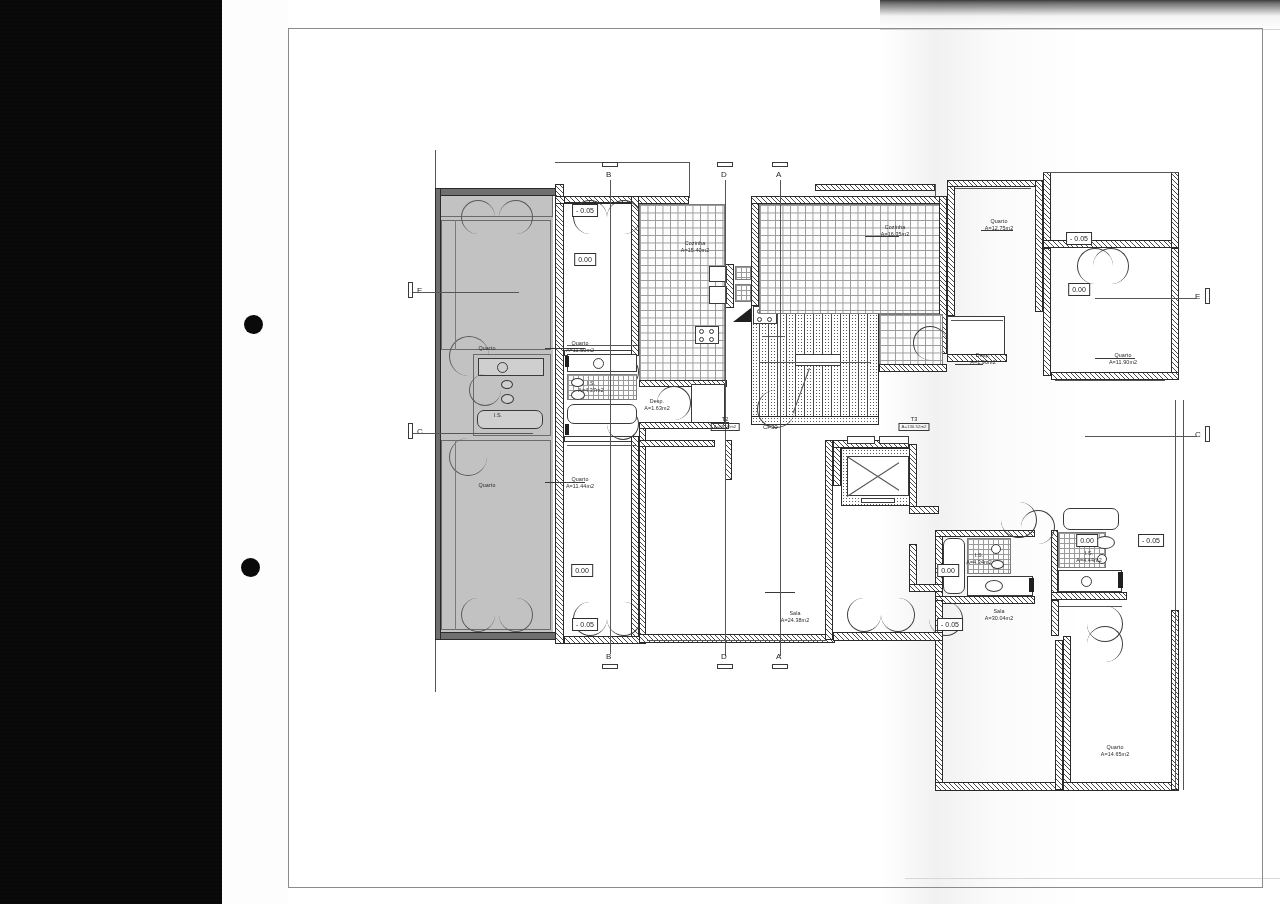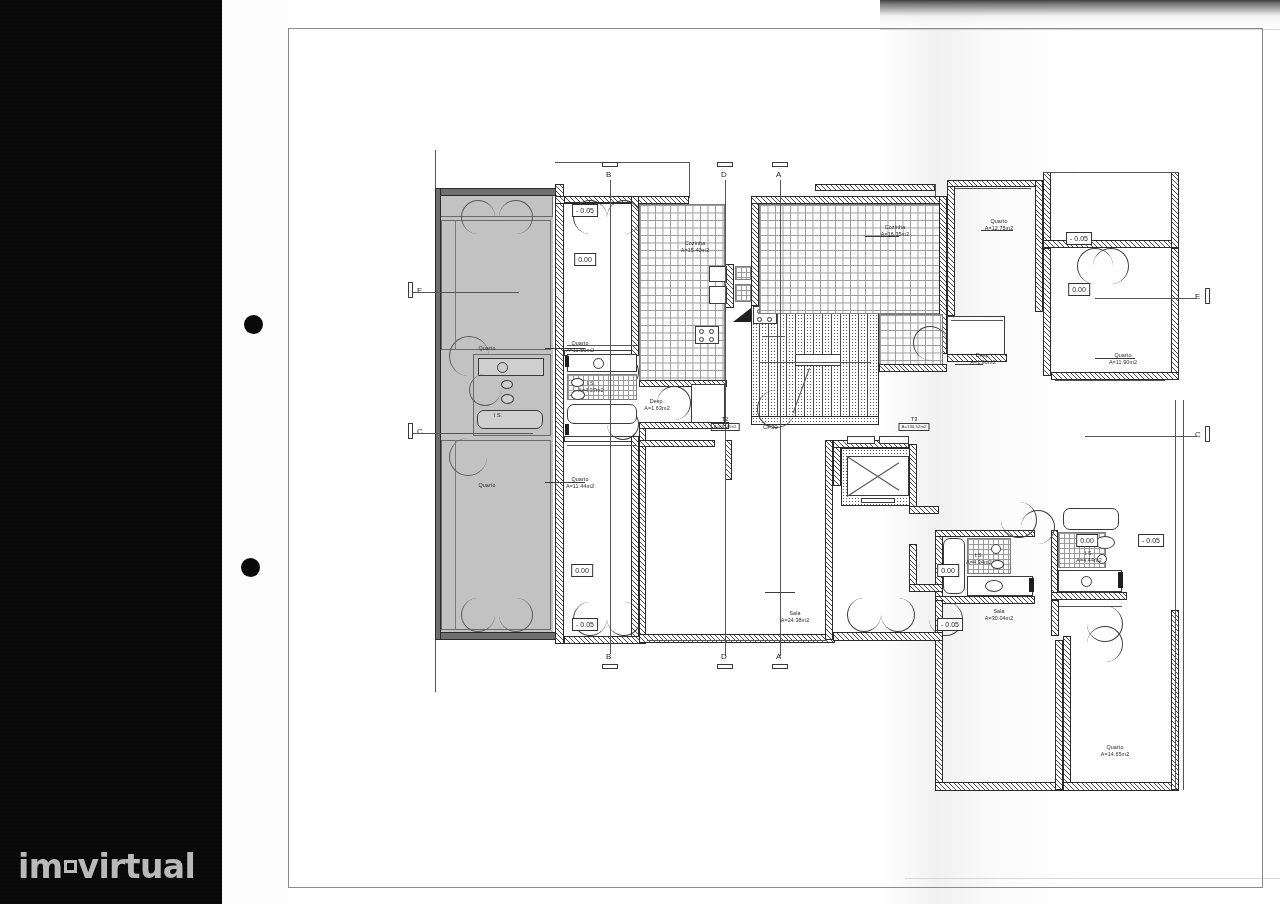--- a/index.html
+++ b/index.html
@@ -639,19 +639,14 @@
     <div class="level" style="left:190px;top:478px;">- 0.05</div>
     <div class="level" style="left:684px;top:92px;">- 0.05</div>
     <div class="level" style="left:684px;top:143px;">0.00</div>
     <div class="level" style="left:553px;top:424px;">0.00</div>
     <div class="level" style="left:555px;top:478px;">- 0.05</div>
     <div class="level" style="left:692px;top:394px;">0.00</div>
     <div class="level" style="left:756px;top:394px;">- 0.05</div>
 
   </div>
 
-  <div class="watermark">
-    <span>im</span>
-      <span class="wm-sq"></span>
-      <span>virtual</span>
-  </div>
 
 </div>
 
 </body></html>

